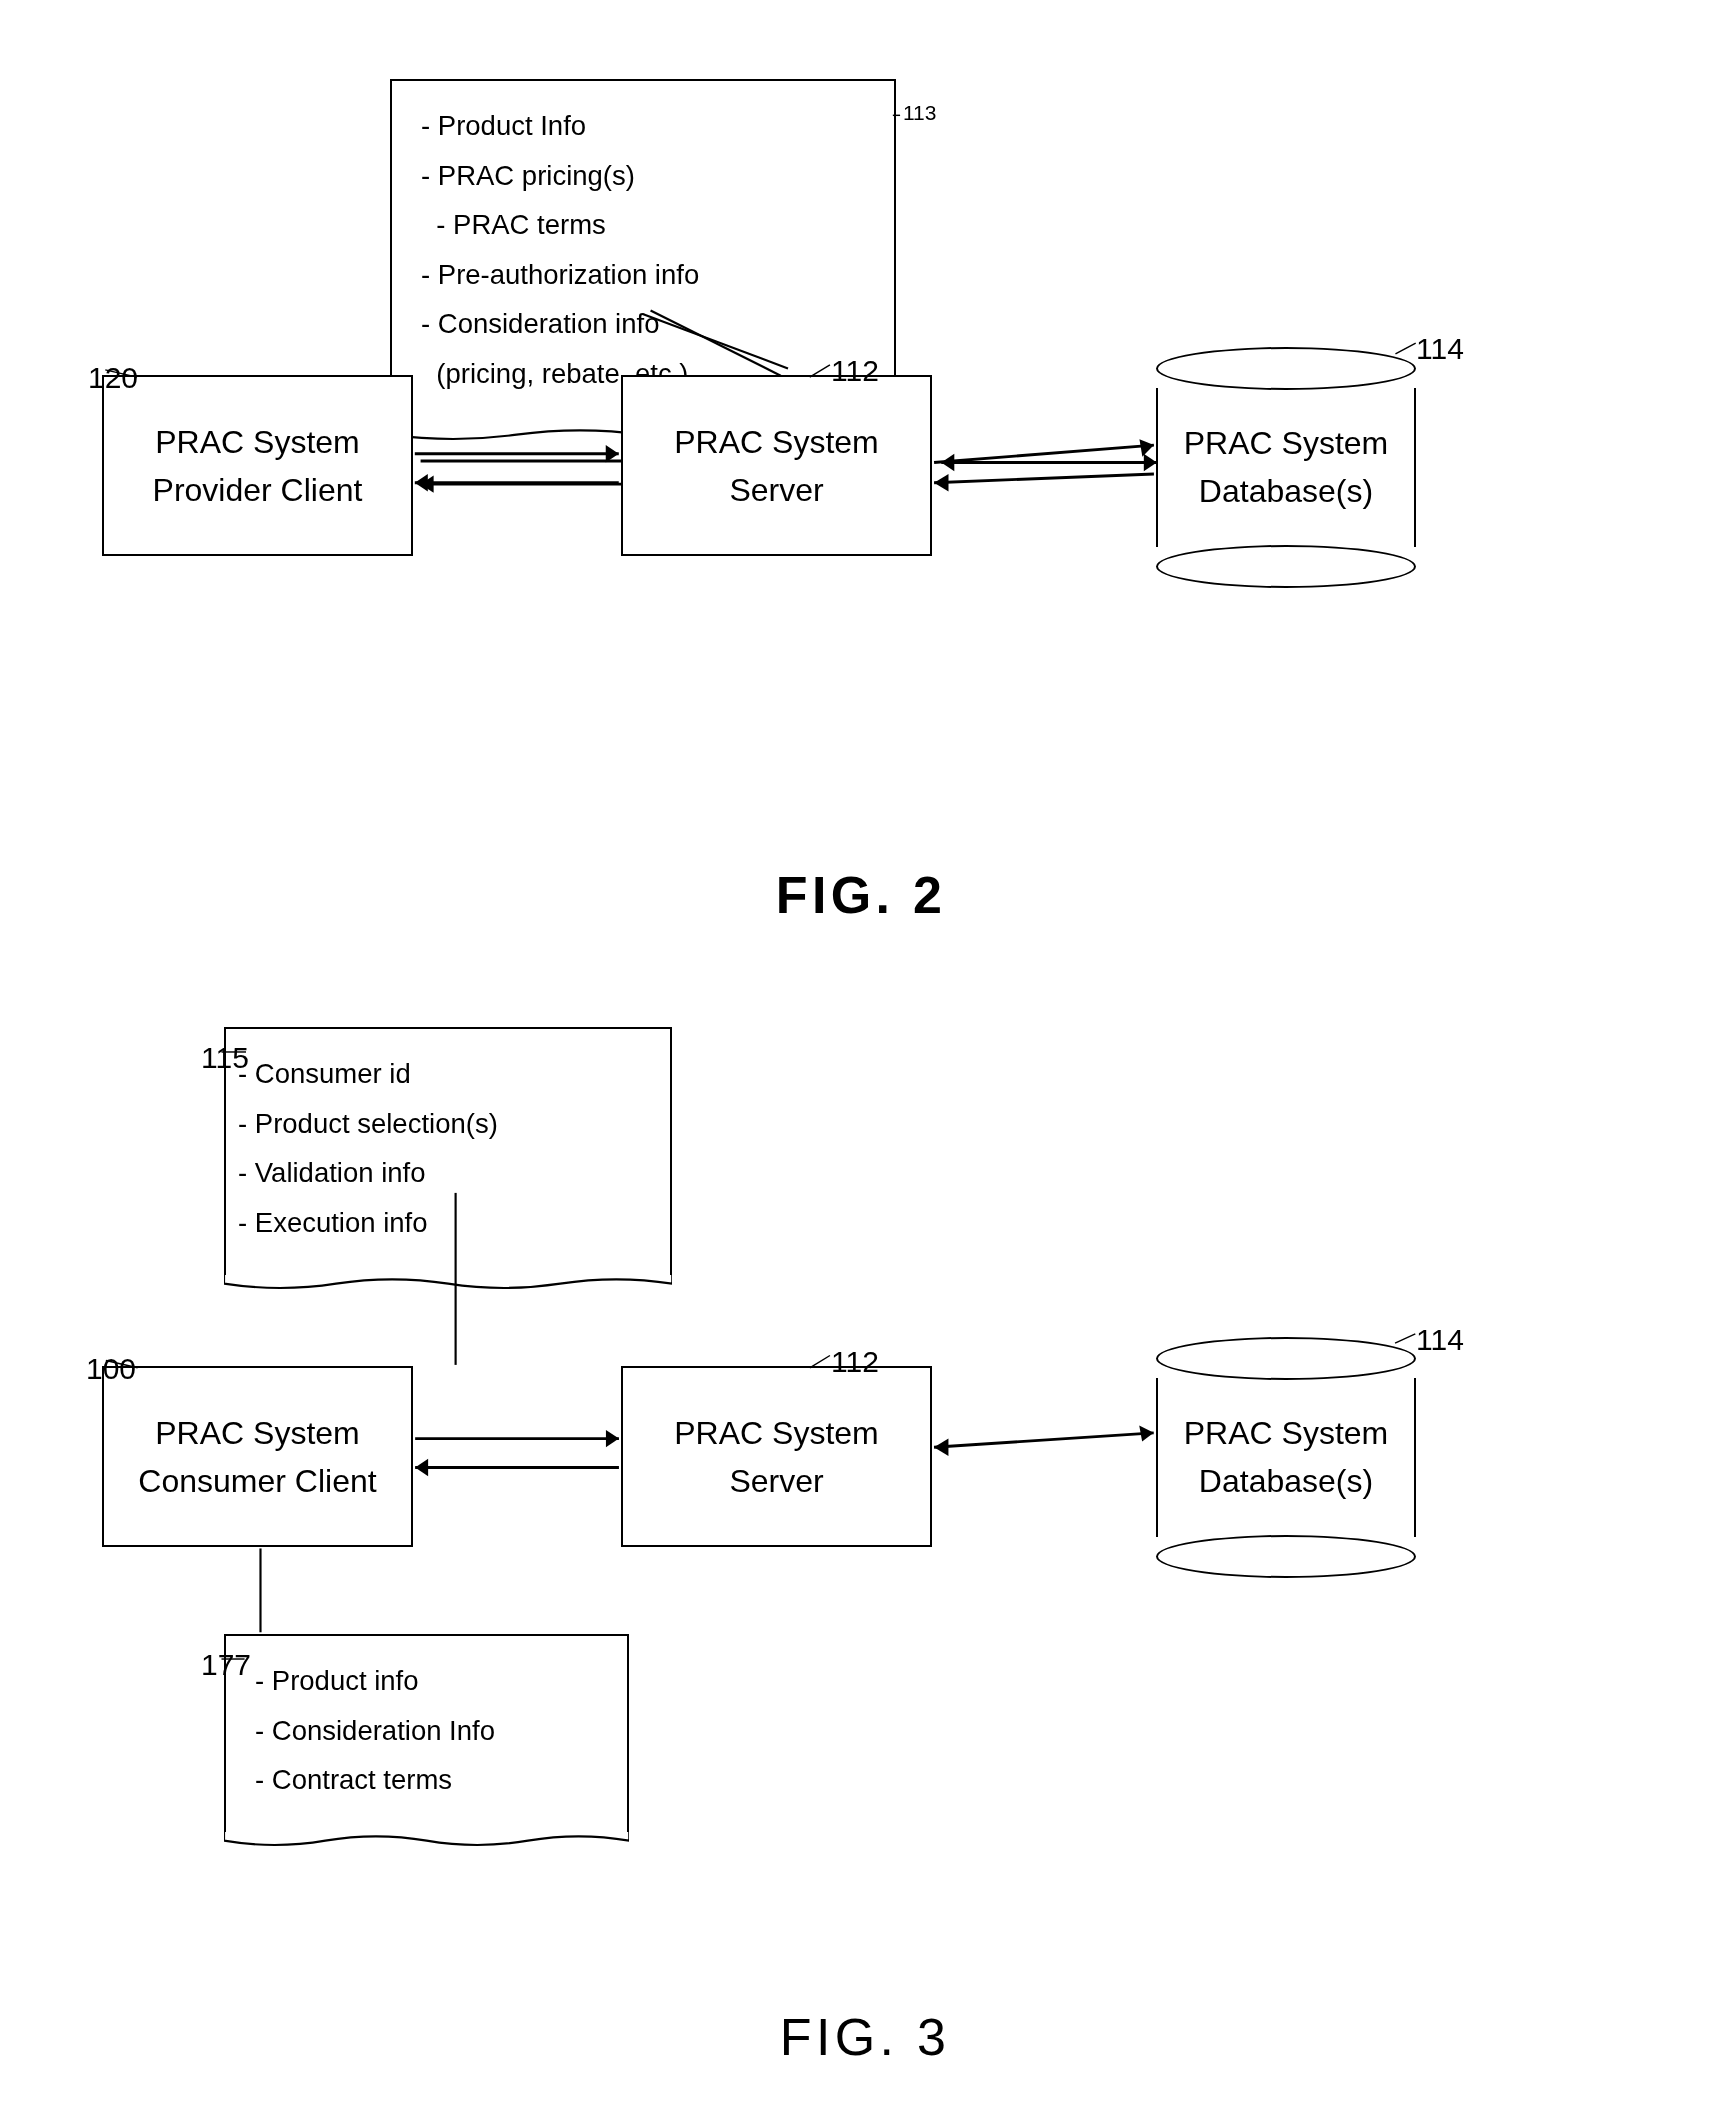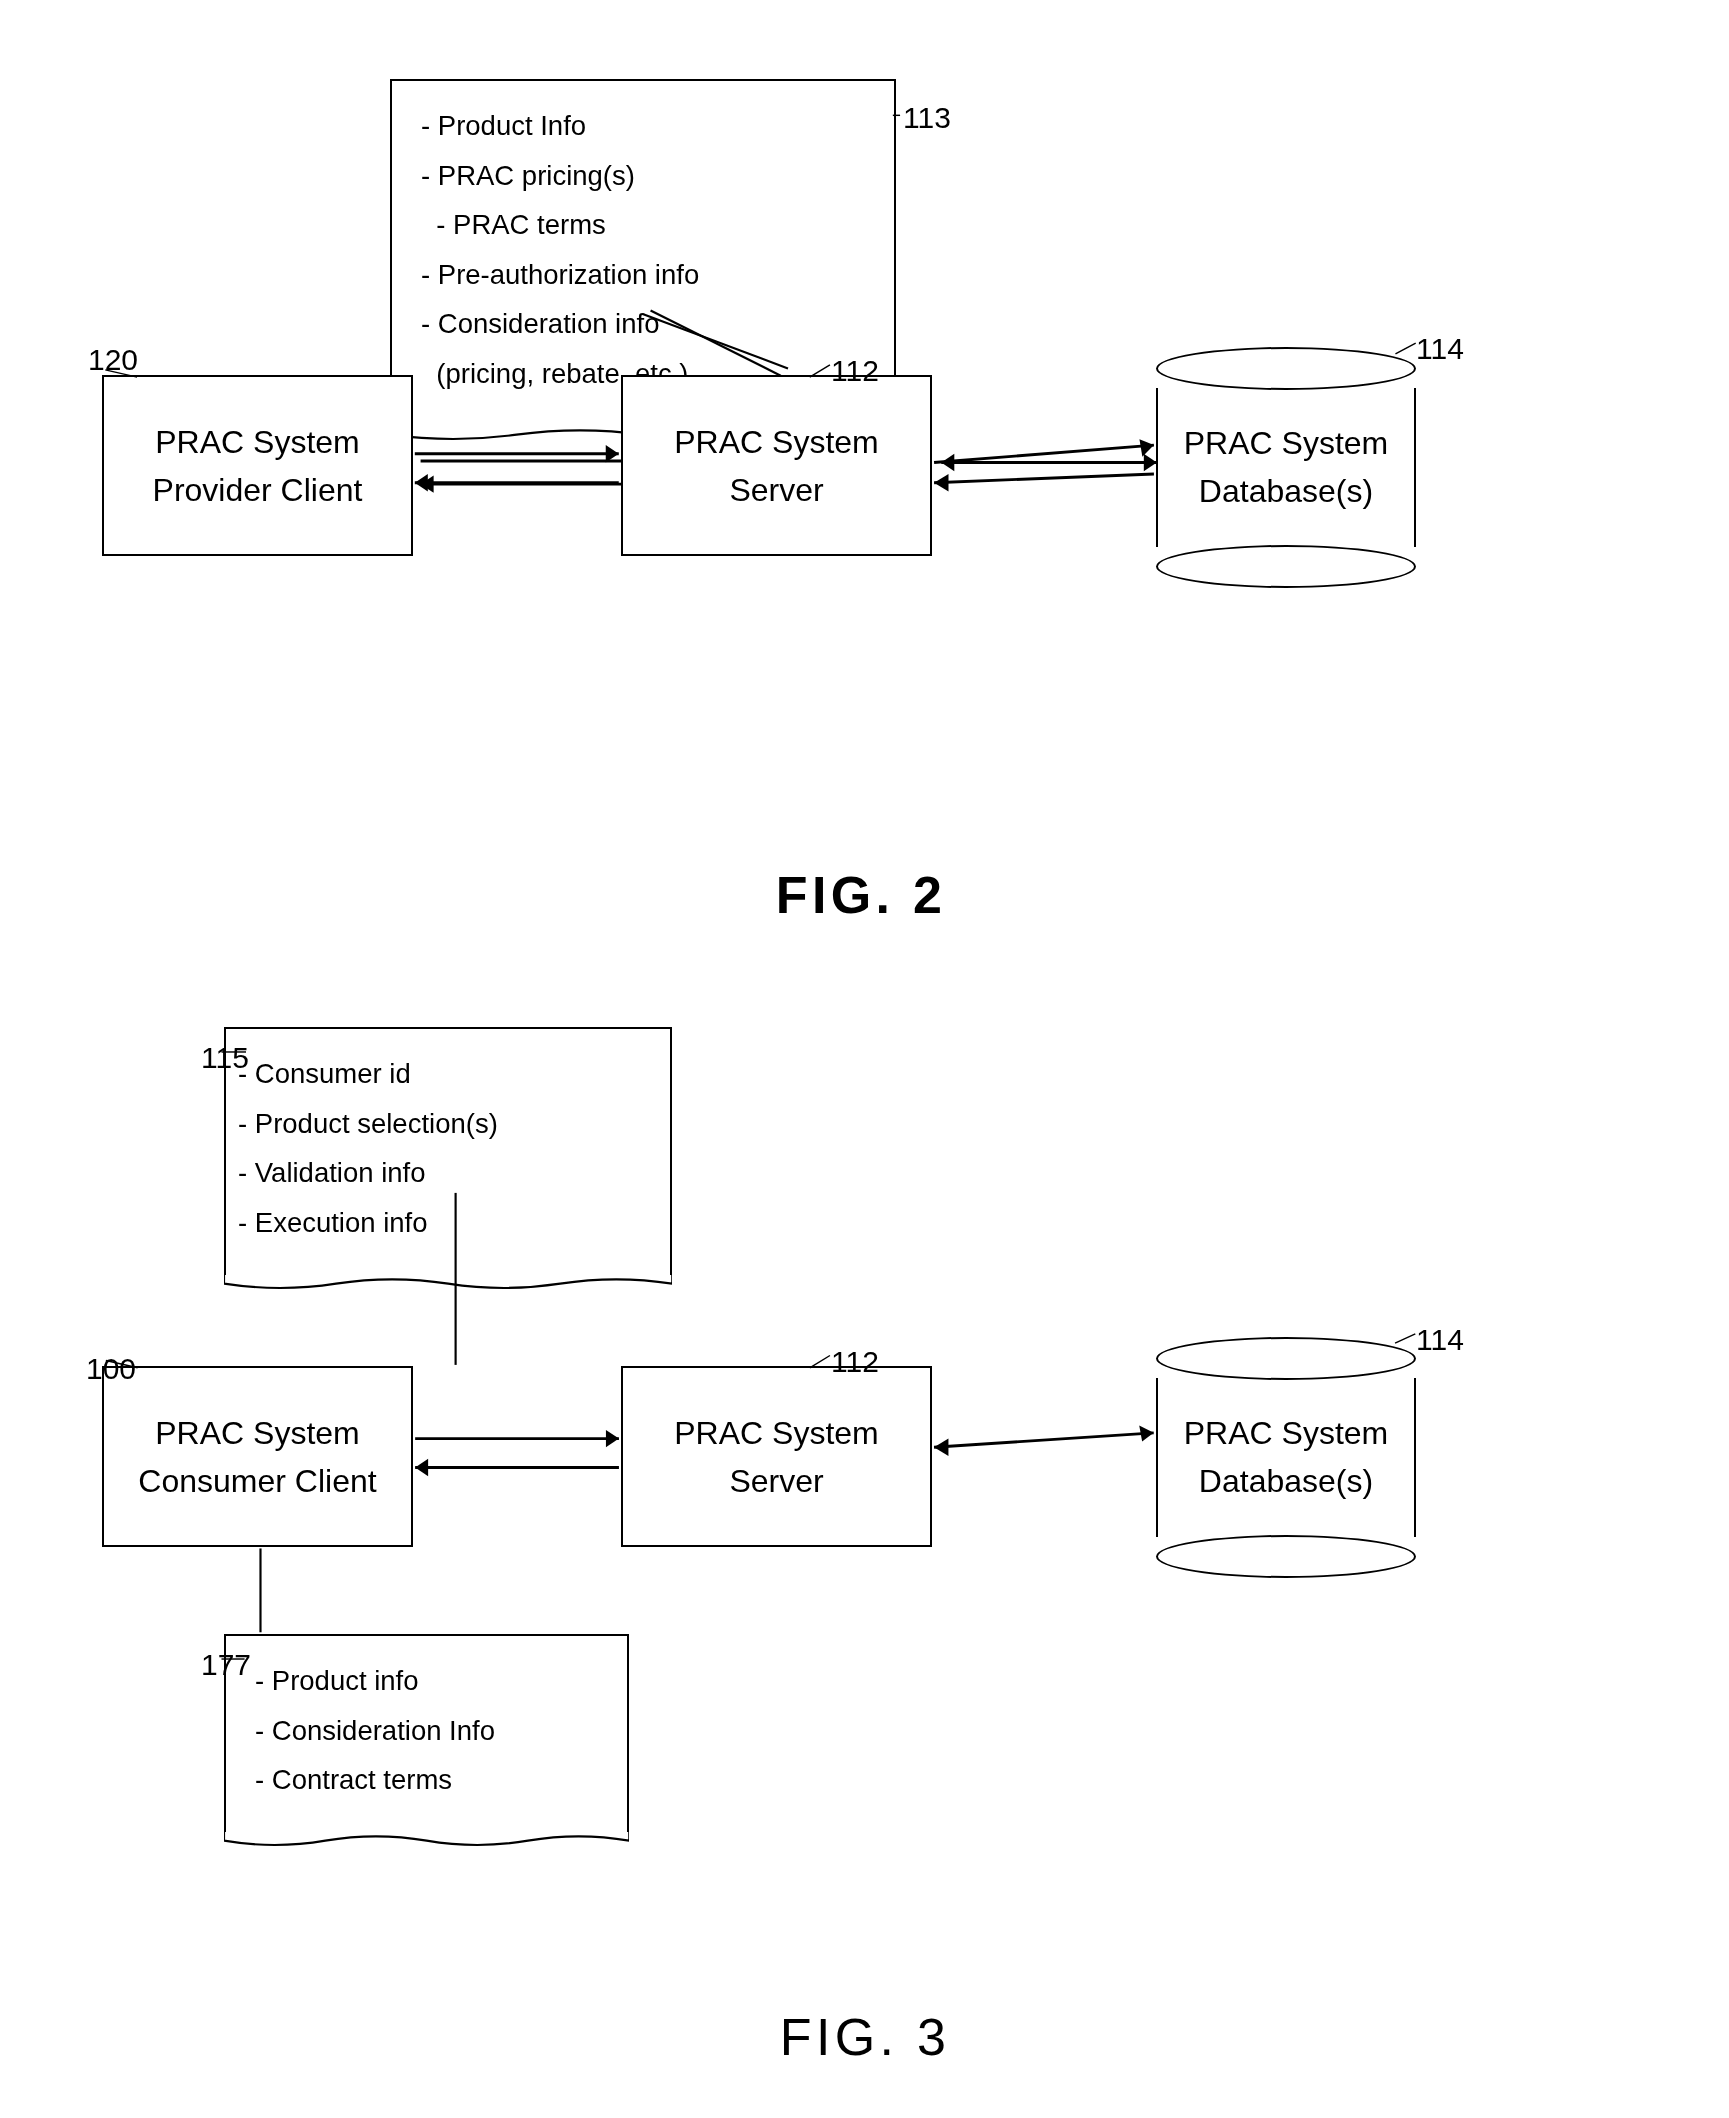--- a/index.html
+++ b/index.html
@@ -72,37 +72,37 @@
         <span style="display:block;">- Pre-authorization info</span>
         <span style="display:block;">- Consideration info</span>
         <span style="display:block;">&nbsp;&nbsp;(pricing, rebate, etc.)</span>
 
         <svg style="position:absolute;bottom:-16px;left:-2.2px;width:calc(100% + 4.3px);height:17.3px;" viewBox="0 0 700 24" preserveAspectRatio="none">
           <path d="M0,0 L0,12 Q87.5,24 175,12 Q262.5,0 350,12 Q437.5,24 525,12 Q612.5,0 700,12 L700,0" fill="white" stroke="#000" stroke-width="3"></path>
         </svg>
       </div>
     </div>
 
-    <div style="position:absolute;left:860px;top:58px;font-size:30px;">113</div>
+    <div style="position:absolute;left:860px;top:58px;font-size:21px;">113</div>
 
     <svg style="position:absolute;top:0;left:0;width:100%;height:100%;pointer-events:none;overflow:visible;" viewBox="0 0 2273 1250" width="1643" height="904">
       <line x1="1185" y1="100" x2="1175" y2="100" stroke="#000" stroke-width="2"></line>
     </svg>
 
     <svg style="position:absolute;top:0;left:0;pointer-events:none;overflow:visible;width:100%;height:100%;" viewBox="0 0 2273 1250" width="1643" height="904">
 
       <line x1="830" y1="375" x2="1030" y2="450" stroke="#000" stroke-width="3"></line>
     </svg>
 
     <div style="position:absolute;left:59px;top:332px;width:311px;height:181px;border:2.2px solid #000;background:white;display:flex;flex-direction:column;align-items:center;justify-content:center;text-align:center;font-size:32px;line-height:1.5;">
       <span>PRAC System</span>
       <span>Provider Client</span>
     </div>
 
-    <div style="position:absolute;left:45px;top:300px;font-size:30px;">120</div>
+    <div style="position:absolute;left:45px;top:318px;font-size:30px;">120</div>
     <svg style="position:absolute;top:0;left:0;pointer-events:none;overflow:visible;width:100%;height:100%;" viewBox="0 0 2273 1250" width="1643" height="904">
       <line x1="86" y1="452" x2="130" y2="462" stroke="#000" stroke-width="2"></line>
     </svg>
 
     <div style="position:absolute;left:578px;top:332px;width:311px;height:181px;border:2.2px solid #000;background:white;display:flex;flex-direction:column;align-items:center;justify-content:center;text-align:center;font-size:32px;line-height:1.5;">
       <span>PRAC System</span>
       <span>Server</span>
     </div>
 
     <div style="position:absolute;left:788px;top:311px;font-size:30px;">112</div>

